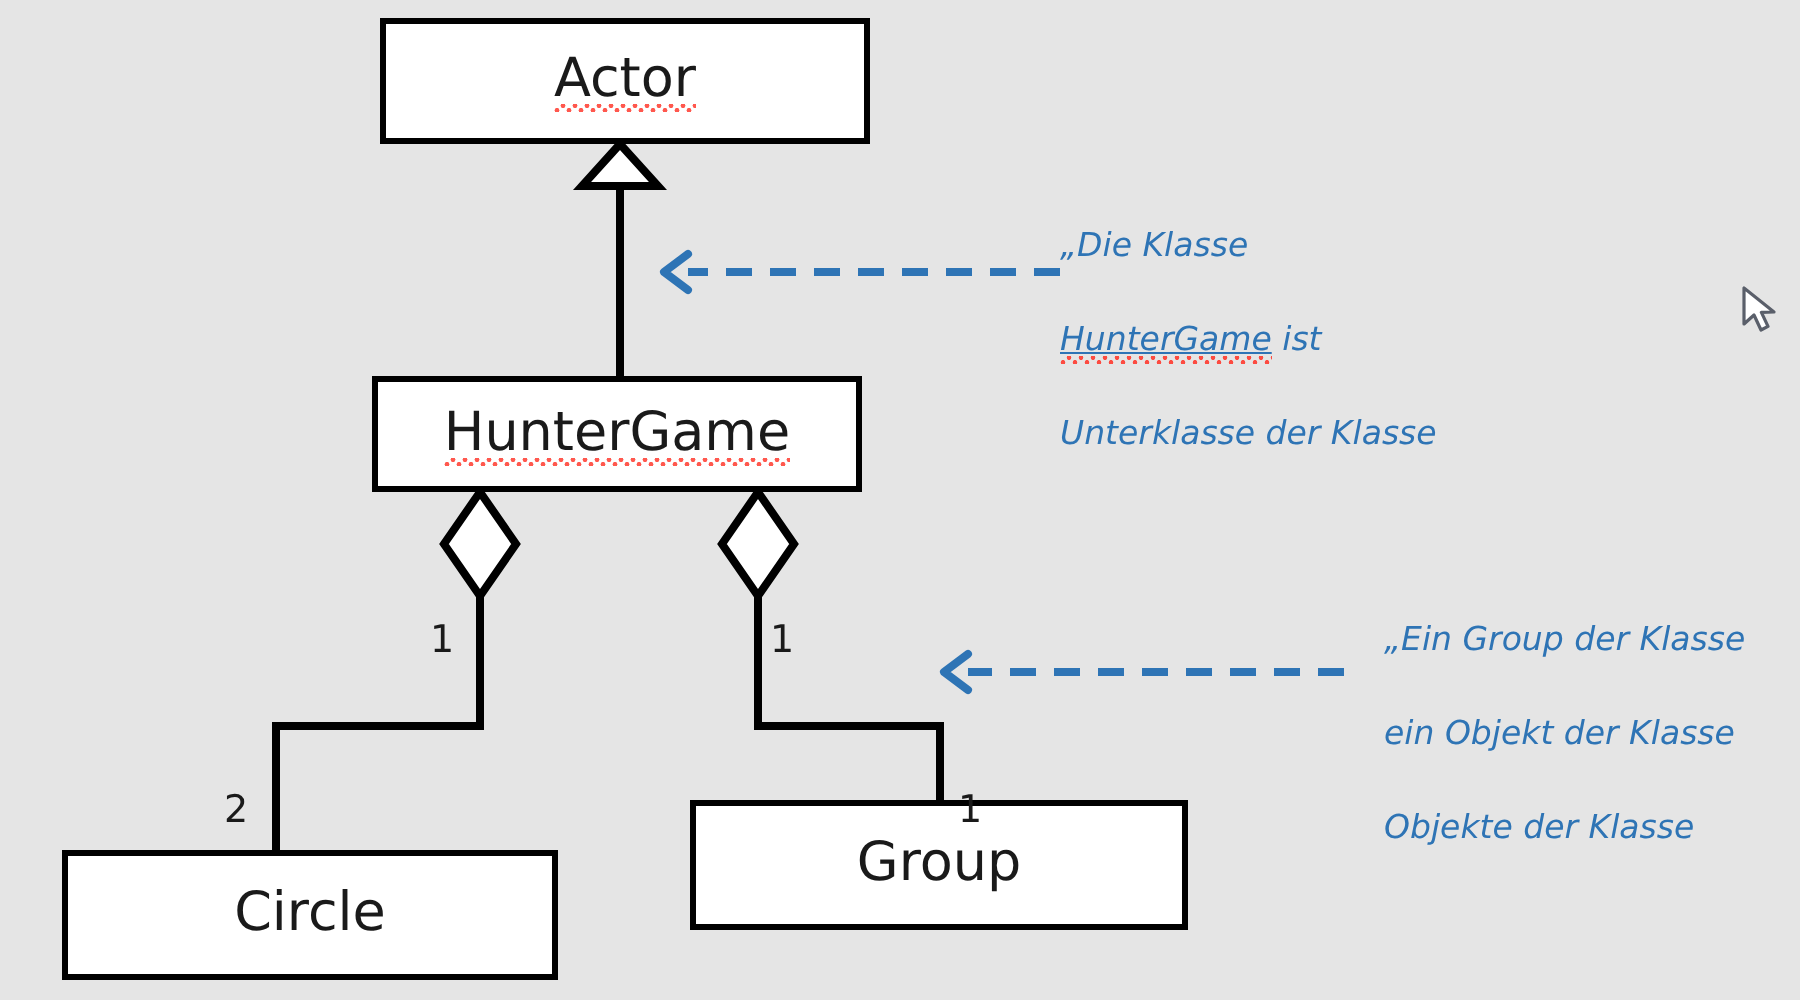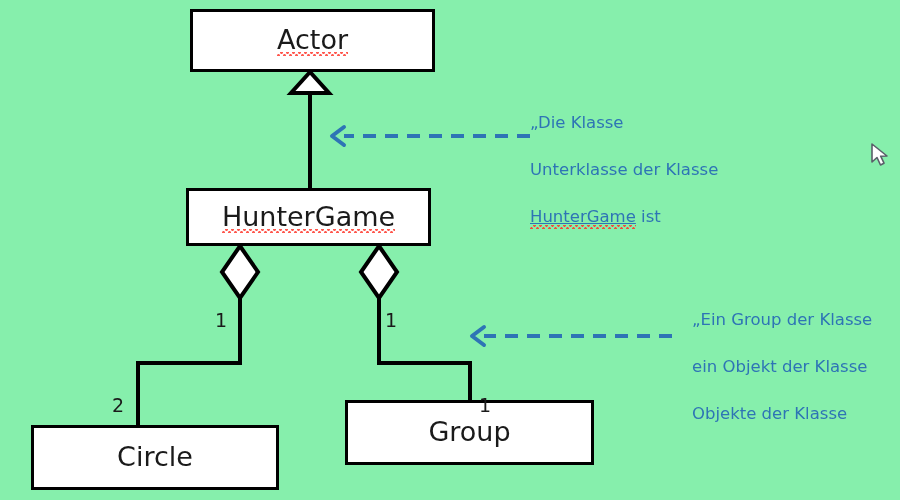--- a/index.html
+++ b/index.html
@@ -7,21 +7,21 @@
     padding: 0;
     background: #ffffff;
   }
   body {
     font-family: "Liberation Sans", sans-serif;
   }
   #canvas {
     position: relative;
     width: 900px;
     height: 500px;
-    background: #86efac;
+    background: #e5e5e5;
     overflow: hidden;
   }
   .uml-box {
     position: absolute;
     box-sizing: border-box;
     border: 3px solid #000000;
     background: #ffffff;
     display: flex;
     align-items: center;
     justify-content: center;
@@ -57,20 +57,21 @@
     color: #1a1a1a;
     line-height: 1;
   }
   .annotation {
     position: absolute;
     font-family: "DejaVu Sans", sans-serif;
     font-size: 16.5px;
     line-height: 1.42;
     color: #2E74B5;
     white-space: pre-line;
+    font-style: italic;
   }
   .annotation .u {
     text-decoration: underline;
     text-decoration-color: #2E74B5;
     position: relative;
   }
   .annotation .u::after {
     content: "";
     position: absolute;
     left: 0;
@@ -145,22 +146,22 @@
     <span class="uml-box-label">Group</span>
   </div>
 
   <span class="multiplicity" style="left:215px; top:311px;">1</span>
   <span class="multiplicity" style="left:385px; top:311px;">1</span>
   <span class="multiplicity" style="left:112px; top:396px;">2</span>
   <span class="multiplicity" style="left:479px; top:396px;">1</span>
 
   <div class="annotation" style="left:530px; top:88px; width:210px;">
     <div><span>„Die Klasse</span></div>
+    <div><span class="u">HunterGame</span><span>&nbsp;ist</span></div>
     <div><span>Unterklasse der Klasse</span></div>
-    <div><span class="u">HunterGame</span><span>&nbsp;ist</span></div>
   </div>
 
   <div class="annotation" style="left:692px; top:285px; width:205px;">
     <div><span>„Ein Group der Klasse</span></div>
     <div><span>ein Objekt der Klasse</span></div>
     <div><span>Objekte der Klasse</span></div>
     
   </div>
 
   <svg class="cursor" style="left:871px; top:143px;" width="20" height="26" viewBox="0 0 20 26">

